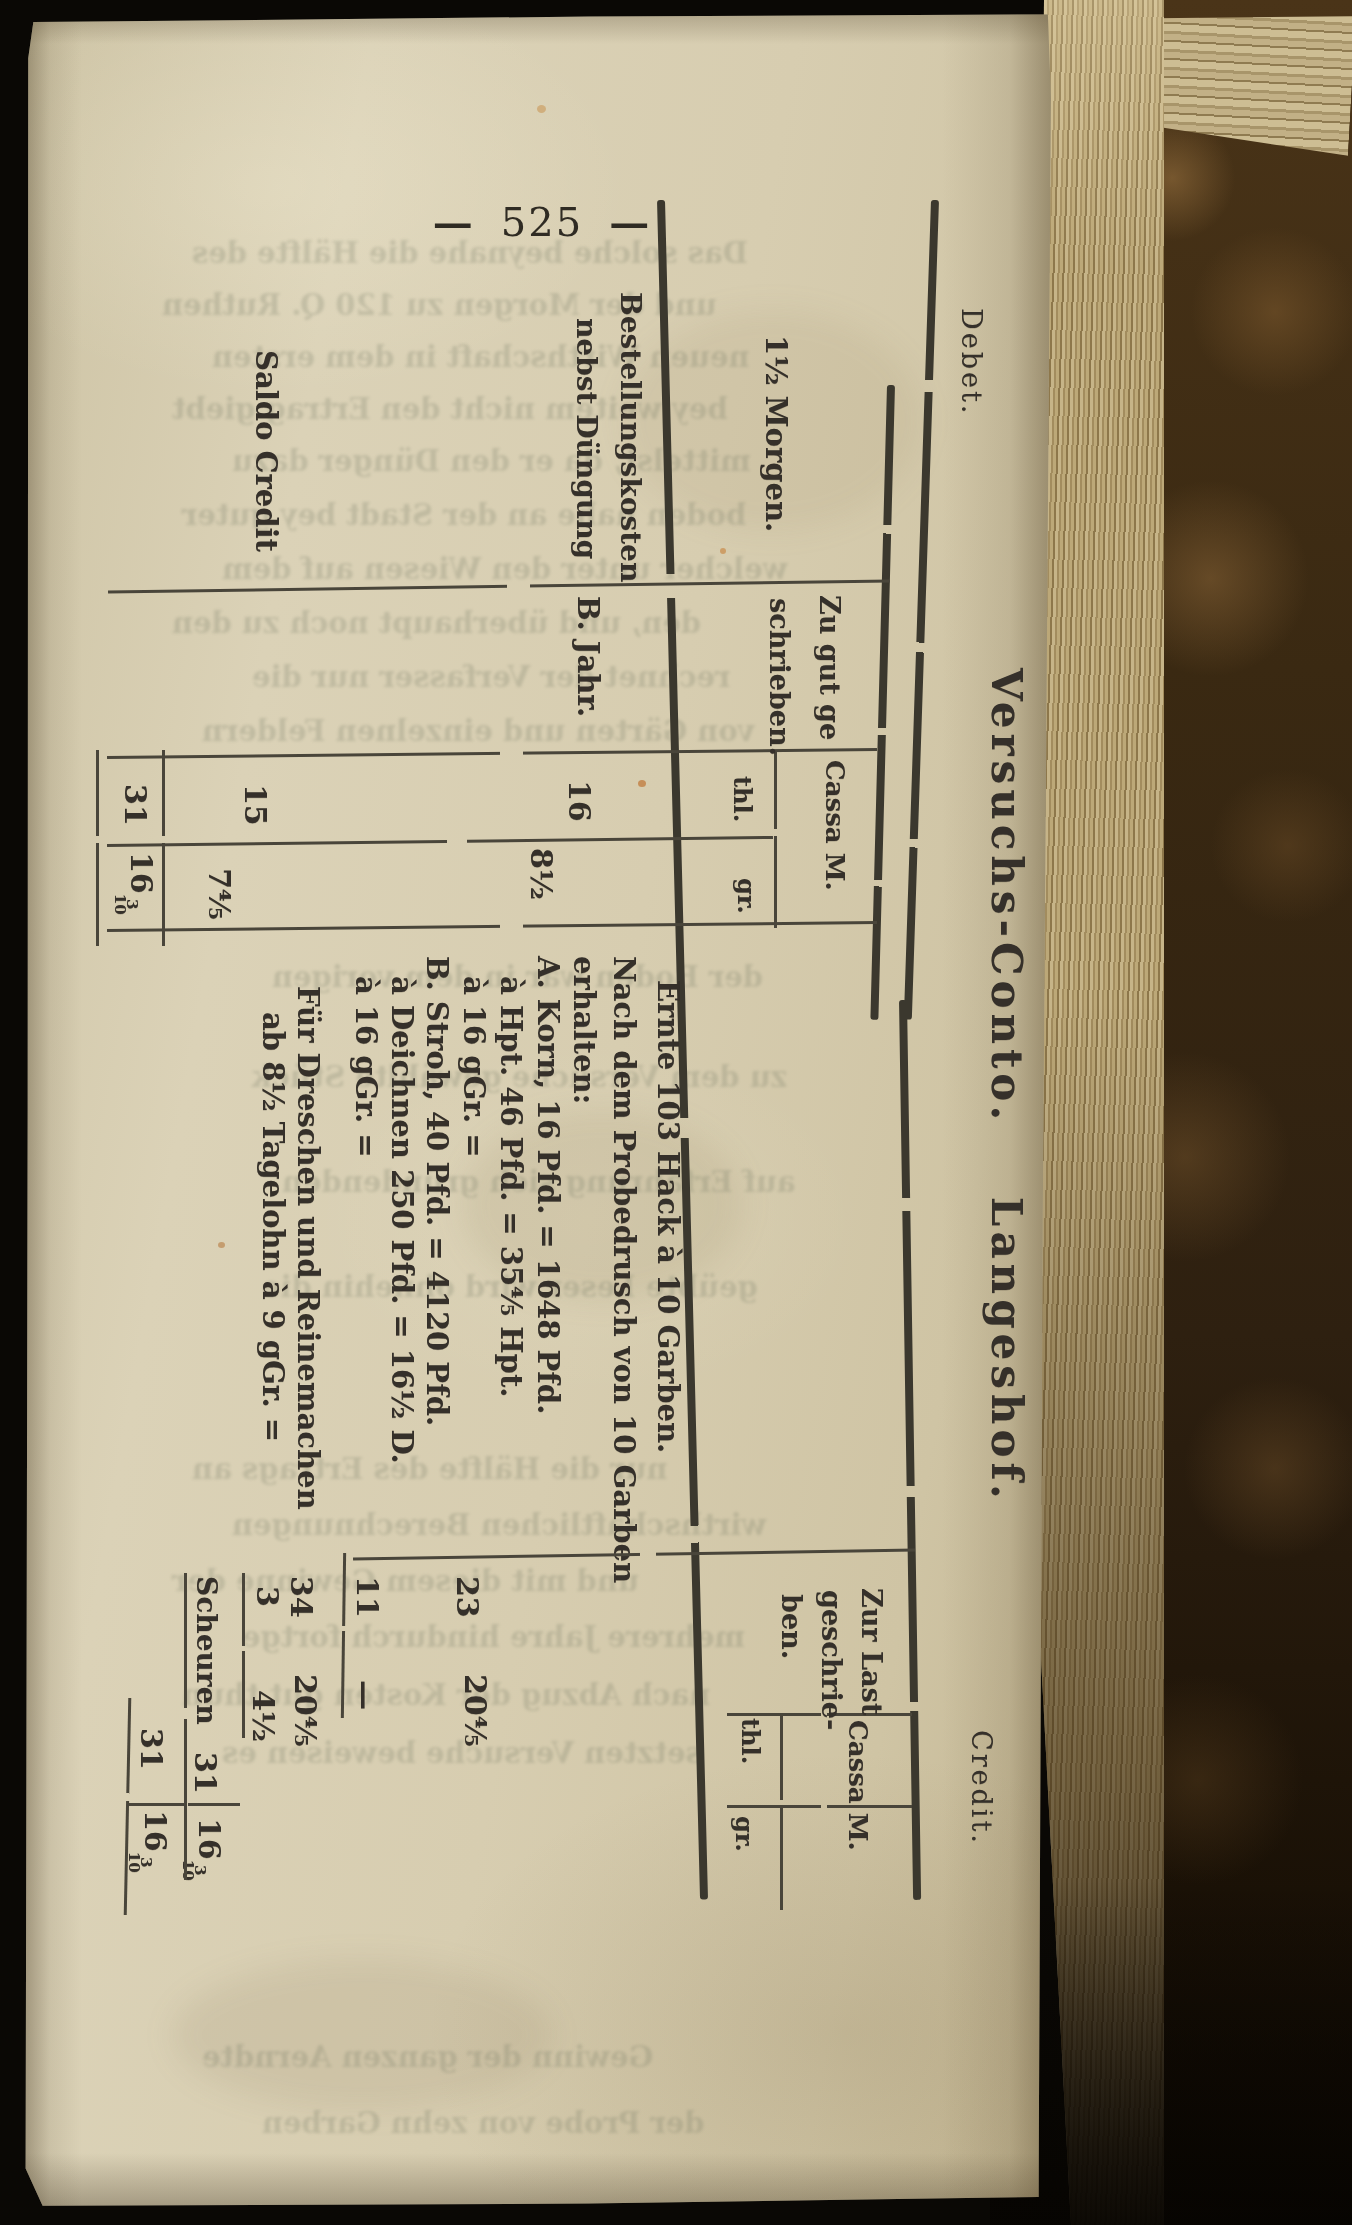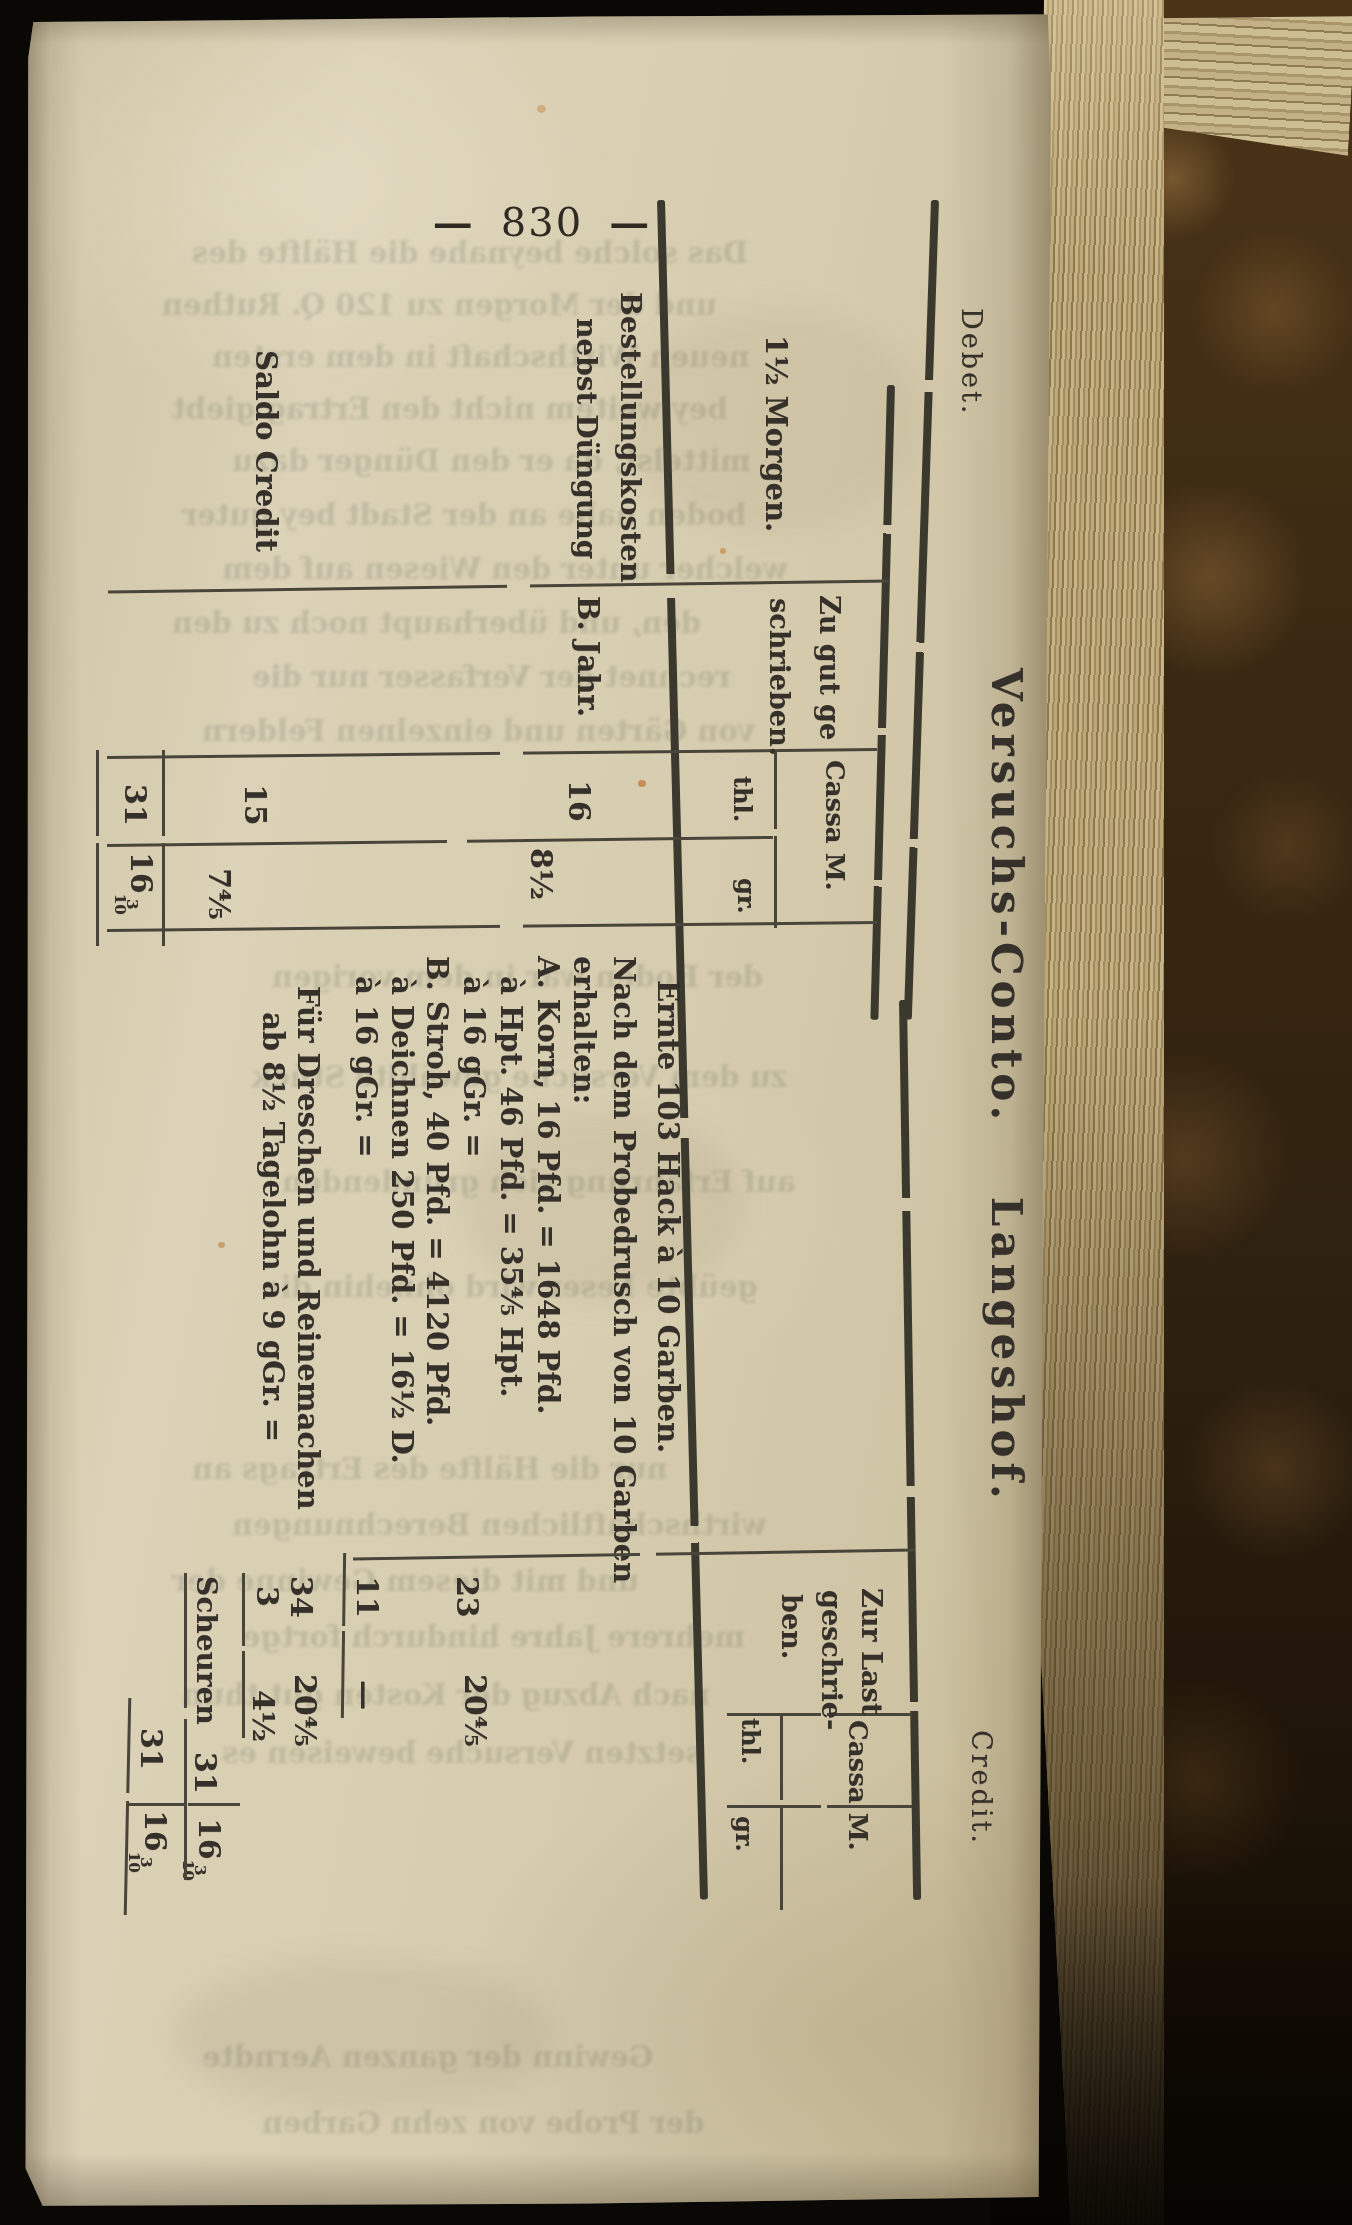--- a/index.html
+++ b/index.html
@@ -107,21 +107,21 @@
     <div class="ghost" style="left:170px;top:1442px;">nur die Hälfte des Ertrags an</div>
     <div class="ghost" style="left:210px;top:1498px;">wirthschaftlichen Berechnungen</div>
     <div class="ghost" style="left:150px;top:1554px;">und mit diesem Gewinne der</div>
     <div class="ghost" style="left:220px;top:1610px;">mehrere Jahre hindurch fortge</div>
     <div class="ghost" style="left:160px;top:1668px;">nach Abzug der Kosten gut thun</div>
     <div class="ghost" style="left:200px;top:1726px;">setzten Versuche beweisen es</div>
     <div class="ghost" style="left:180px;top:2030px;">Gewinn der ganzen Aerndte</div>
     <div class="ghost" style="left:240px;top:2096px;">der Probe von zehn Garben</div>
 
     <div class="pageno">
-      <span class="d">—</span><span>830</span><span class="d">—</span>
+      <span class="d">—</span><span>525</span><span class="d">—</span>
     </div>
 
     <div class="table-wrap">
       <div class="tbl">
 
         <div class="cell roman" style="left:108px;top:58px;">Debet.</div>
         <div class="cell title" style="left:468px;top:14px;">Versuchs-Conto. Langeshof.</div>
         <div class="cell roman" style="left:1530px;top:48px;">Credit.</div>
 
         <div class="hrule" style="left:0;top:106px;width:820px;transform:rotate(1.9deg);transform-origin:left center;"></div>

